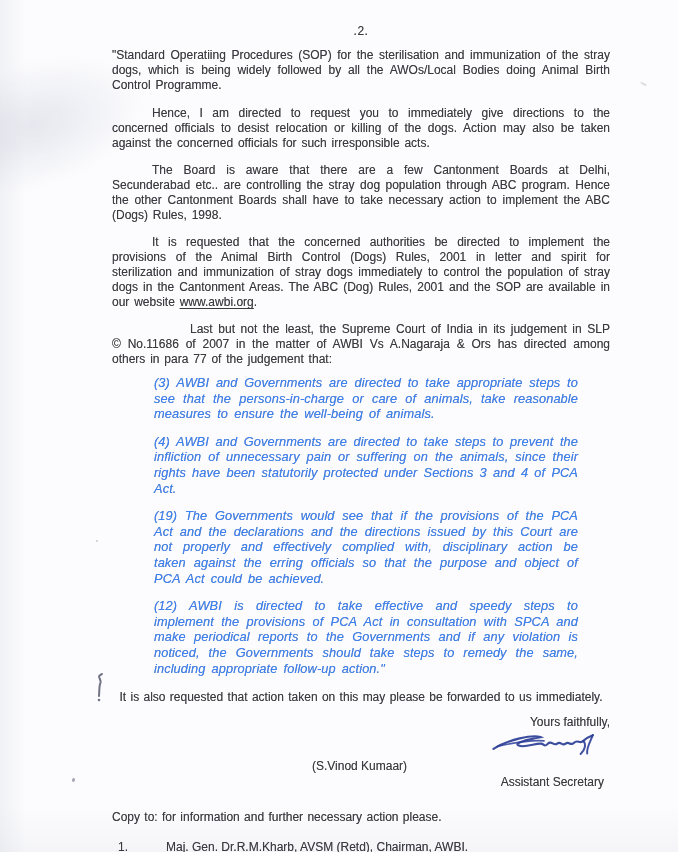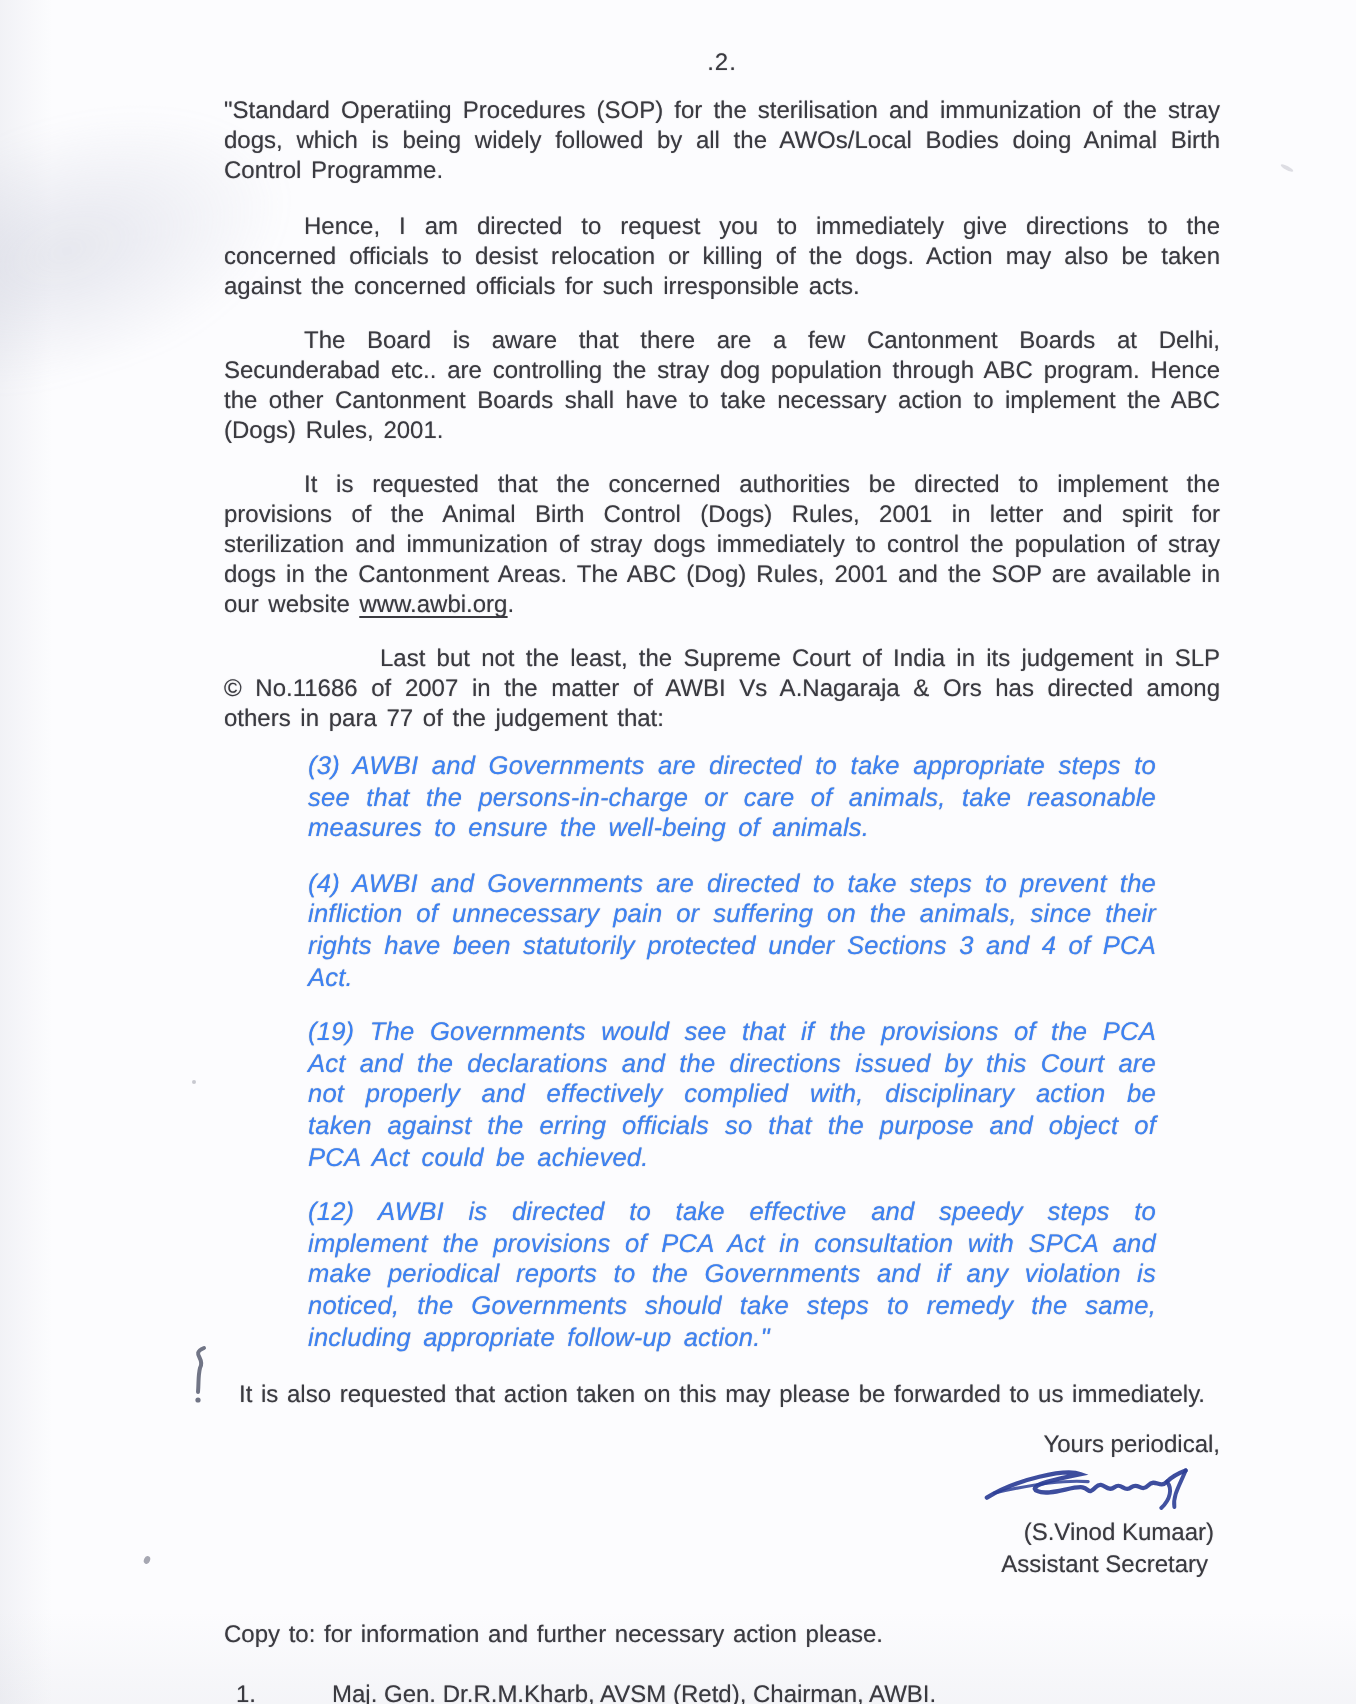--- a/index.html
+++ b/index.html
@@ -53,21 +53,21 @@
     font-style: italic;
     font-size: 12.8px; line-height: 15.6px;
     word-spacing: 2.5px; letter-spacing: .1px;
     color: #3b82f6;
   }
   .closing { margin: 14px 0 10px 0; text-align: center; word-spacing: 1px; }
 
   .signoff { text-align: right; margin-top: 6px; }
   .valediction { padding-right: 0px; }
   .signature-wrap { height: 30px; margin: 1px 6px 0 0; }
-  .signer-name { padding-right: 3px; margin-top: -2px; }
+  .signer-name { padding-right: 3px; margin-top: -2px; text-align: center; }
   .signer-title { padding-right: 6px; margin-top: 1px; }
 
   .copy-heading { margin-top: 20px; word-spacing: 1px; }
   .copy-list { margin-top: 15px; }
   .copy-item { display: flex; margin-bottom: 1px; }
   .copy-item .num { width: 48px; flex: 0 0 48px; padding-left: 6px; }
   .copy-item .txt { flex: 1; }
 
   .pen-mark { position: absolute; left: 90px; top: 670px; }
 </style>
@@ -91,38 +91,38 @@
   </div>
 
   <div class="content">
 
     <div class="page-number">.2.</div>
 
     <p class="para p1">"Standard Operatiing Procedures (SOP) for the sterilisation and immunization of the stray dogs, which is being widely followed by all the AWOs/Local Bodies doing Animal Birth Control Programme.</p>
 
     <p class="para indent">Hence, I am directed to request you to immediately give directions to the concerned officials to desist relocation or killing of the dogs. Action may also be taken against the concerned officials for such irresponsible acts.</p>
 
-    <p class="para indent">The Board is aware that there are a few Cantonment Boards at Delhi, Secunderabad etc.. are controlling the stray dog population through ABC program. Hence the other Cantonment Boards shall have to take necessary action to implement the ABC (Dogs) Rules, 2001.</p>
+    <p class="para indent">The Board is aware that there are a few Cantonment Boards at Delhi, Secunderabad etc.. are controlling the stray dog population through ABC program. Hence the other Cantonment Boards shall have to take necessary action to implement the ABC (Dogs) Rules, 1998.</p>
 
     <p class="para indent"><span>It is requested that the concerned authorities be directed to implement the provisions of the Animal Birth Control (Dogs) Rules, 2001 in letter and spirit for sterilization and immunization of stray dogs immediately to control the population of stray dogs in the Cantonment Areas. The ABC (Dog) Rules, 2001 and the SOP are available in our website </span><span class="website">www.awbi.org</span><span>.</span></p>
 
     <p class="para indent-big">Last but not the least, the Supreme Court of India in its judgement in SLP © No.11686 of 2007 in the matter of AWBI Vs A.Nagaraja &amp; Ors has directed among others in para 77 of the judgement that:</p>
 
     <p class="quote">(3) AWBI and Governments are directed to take appropriate steps to see that the persons-in-charge or care of animals, take reasonable measures to ensure the well-being of animals.</p>
 
     <p class="quote">(4) AWBI and Governments are directed to take steps to prevent the infliction of unnecessary pain or suffering on the animals, since their rights have been statutorily protected under Sections 3 and 4 of PCA Act.</p>
 
     <p class="quote">(19) The Governments would see that if the provisions of the PCA Act and the declarations and the directions issued by this Court are not properly and effectively complied with, disciplinary action be taken against the erring officials so that the purpose and object of PCA Act could be achieved.</p>
 
     <p class="quote">(12) AWBI is directed to take effective and speedy steps to implement the provisions of PCA Act in consultation with SPCA and make periodical reports to the Governments and if any violation is noticed, the Governments should take steps to remedy the same, including appropriate follow-up action."</p>
 
     <p class="para closing">It is also requested that action taken on this may please be forwarded to us immediately.</p>
 
     <div class="signoff">
-      <div class="valediction">Yours periodical,</div>
+      <div class="valediction">Yours faithfully,</div>
       <div class="signature-wrap">
         <svg width="118" height="30" viewBox="0 0 118 32">
           <path d="M4 19 C 20 9, 46 3.5, 54 6.5 C 44 8.5, 24 12.5, 31 15.5 C 37 18.5, 50 12.5, 55 13.5 C 59 14.5, 58 17.5, 62 13.5 C 66 9.5, 68 16.5, 72 13.5 C 76 10.5, 77 16.5, 81 13.5 C 85 10.5, 86 16.5, 90 12.5 C 94 8.5, 96 14.5, 100 10.5 C 103 7.5, 106 6, 110 4.5" fill="none" stroke="#2c3e96" stroke-width="2.3" stroke-linecap="round" opacity="0.92"></path>
           <path d="M8 16.5 C 30 11.5, 46 9.5, 58 10.5" fill="none" stroke="#2c3e96" stroke-width="1.7" stroke-linecap="round" opacity="0.85"></path>
           <path d="M110 4.5 C 107 12, 103 18, 104 24 M100 10.5 C 103 14, 102 20, 97 24.5" fill="none" stroke="#2c3e96" stroke-width="2.1" stroke-linecap="round" opacity="0.9"></path>
         </svg>
       </div>
       <div class="signer-name">(S.Vinod Kumaar)</div>
       <div class="signer-title">Assistant Secretary</div>
     </div>

